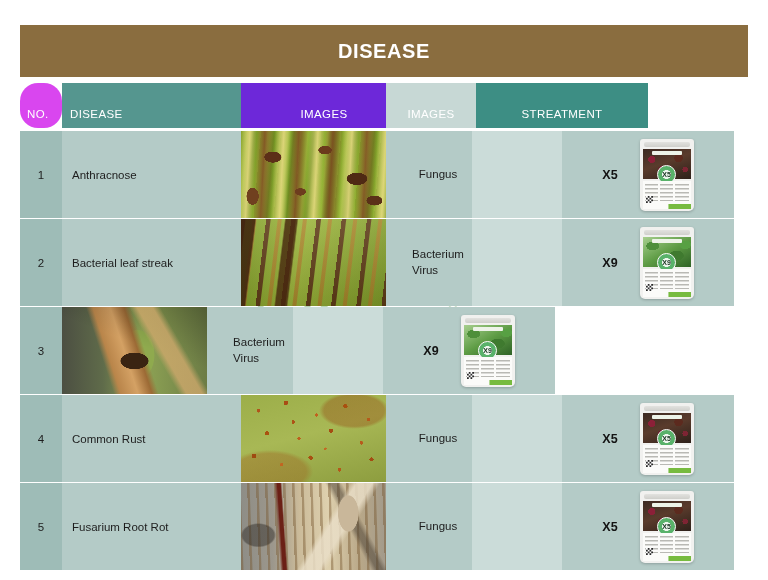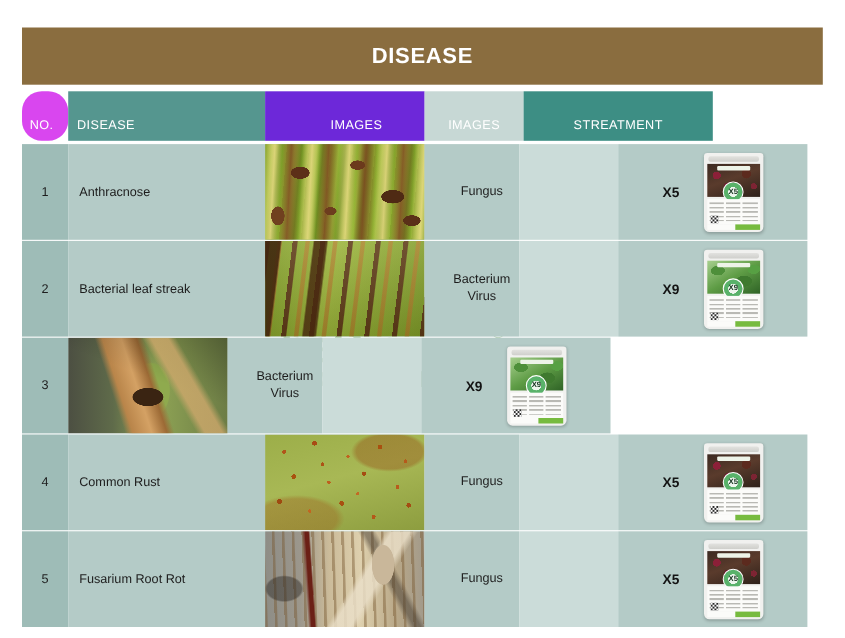--- a/index.html
+++ b/index.html
@@ -162,21 +162,20 @@
     padding-left: 10px;
   }
   .body-row .c-images {
     background: #b4cbc7;
     padding: 0;
     align-items: stretch;
   }
   .body-row .c-cause {
     background: #b4cbc7;
     justify-content: center;
-    text-align: center;
     line-height: 1.35;
     padding-left: 18px;
   }
   .body-row .c-stage {
     background: #cbdcd9;
     justify-content: center;
   }
   .body-row .c-treat {
     background: #b4cbc7;
     justify-content: center;

